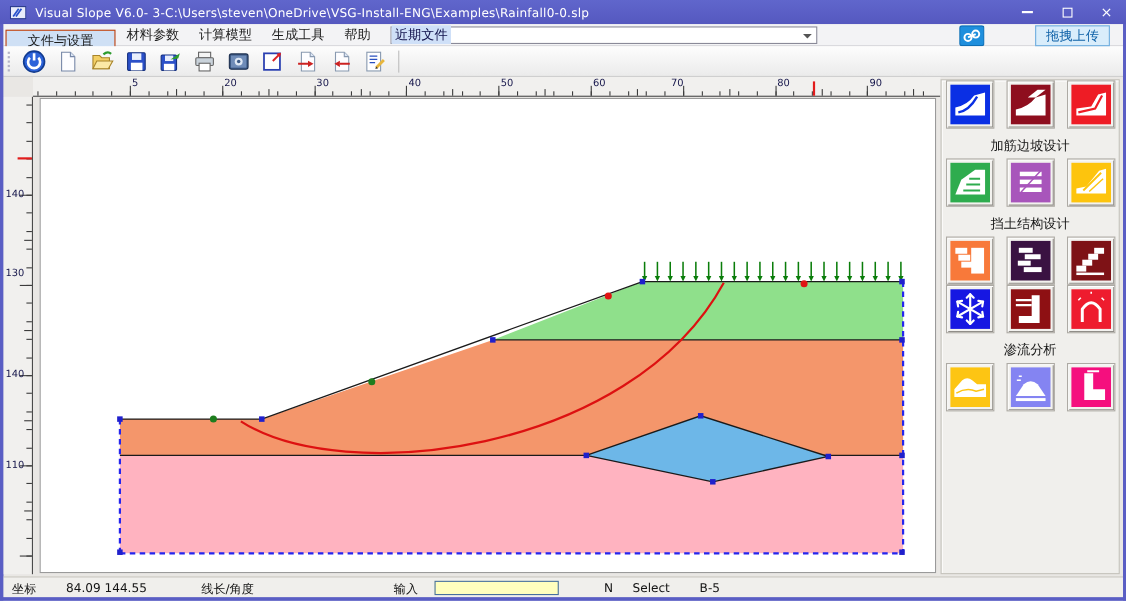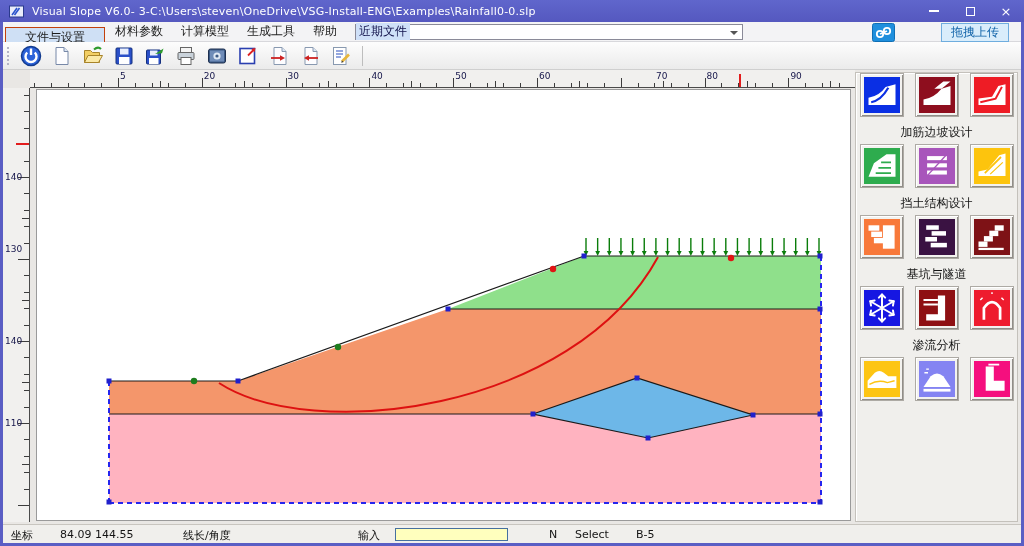--- a/index.html
+++ b/index.html
@@ -283,21 +283,21 @@
         <div class="hr-tick" style="left: 381.3px; height: 6px;"></div>
         <div class="hr-label" style="left: 341.4px;">40</div>
         <div class="hr-tick" style="left: 423.2px; height: 9px;"></div>
         <div class="hr-tick" style="left: 465.1px; height: 6px;"></div>
         <div class="hr-label" style="left: 425.2px;">50</div>
         <div class="hr-tick" style="left: 507px; height: 9px;"></div>
         <div class="hr-tick" style="left: 548.9px; height: 6px;"></div>
         <div class="hr-label" style="left: 509px;">60</div>
         <div class="hr-tick" style="left: 590.8px; height: 9px;"></div>
         <div class="hr-tick" style="left: 632.7px; height: 6px;"></div>
-        <div class="hr-label" style="left: 626px;">70</div>
+        <div class="hr-label" style="left: 580px;">70</div>
         <div class="hr-tick" style="left: 674.6px; height: 9px;"></div>
         <div class="hr-tick" style="left: 716.5px; height: 6px;"></div>
         <div class="hr-label" style="left: 676.6px;">80</div>
         <div class="hr-tick" style="left: 758.4px; height: 9px;"></div>
         <div class="hr-tick" style="left: 800.3px; height: 6px;"></div>
         <div class="hr-label" style="left: 760.4px;">90</div>
         <div class="hr-red" style="left: 709px;"></div>
       </div>
     <div class="vruler" id="vruler">
         <div class="vr-tick" style="top: 7px; width: 5px;"></div>
@@ -503,21 +503,20 @@
               <svg viewBox="0 0 40 40">
                 <rect x="5" y="25" width="10" height="6" fill="#fff"></rect>
                 <rect x="11" y="19" width="10" height="6" fill="#fff"></rect>
                 <rect x="17" y="13" width="10" height="6" fill="#fff"></rect>
                 <rect x="23" y="7" width="10" height="6" fill="#fff"></rect>
                 <rect x="5" y="32" width="28" height="2.5" fill="#fff"></rect>
               </svg>
             </div>
           </div>
         </div>
-        <div class="group-label">基坑与隧道</div>
         <div class="btn-row">
           <div class="side-btn">
             <div class="side-tile" style="background: rgb(22, 23, 226);">
               <svg viewBox="0 0 40 40">
                 <g stroke="#fff" stroke-width="2.2" stroke-linecap="round" fill="none">
                   <path d="M20,5 L20,35 M7,12.5 L33,27.5 M33,12.5 L7,27.5"></path>
                   <path d="M20,5 l-3.5,3.5 M20,5 l3.5,3.5 M20,35 l-3.5,-3.5 M20,35 l3.5,-3.5 M7,12.5 l4.8,-0.8 M7,12.5 l0.8,4.8 M33,27.5 l-4.8,0.8 M33,27.5 l-0.8,-4.8 M33,12.5 l-4.8,-0.8 M33,12.5 l-0.8,4.8 M7,27.5 l4.8,0.8 M7,27.5 l0.8,-4.8"></path>
                 </g>
               </svg>
             </div>

